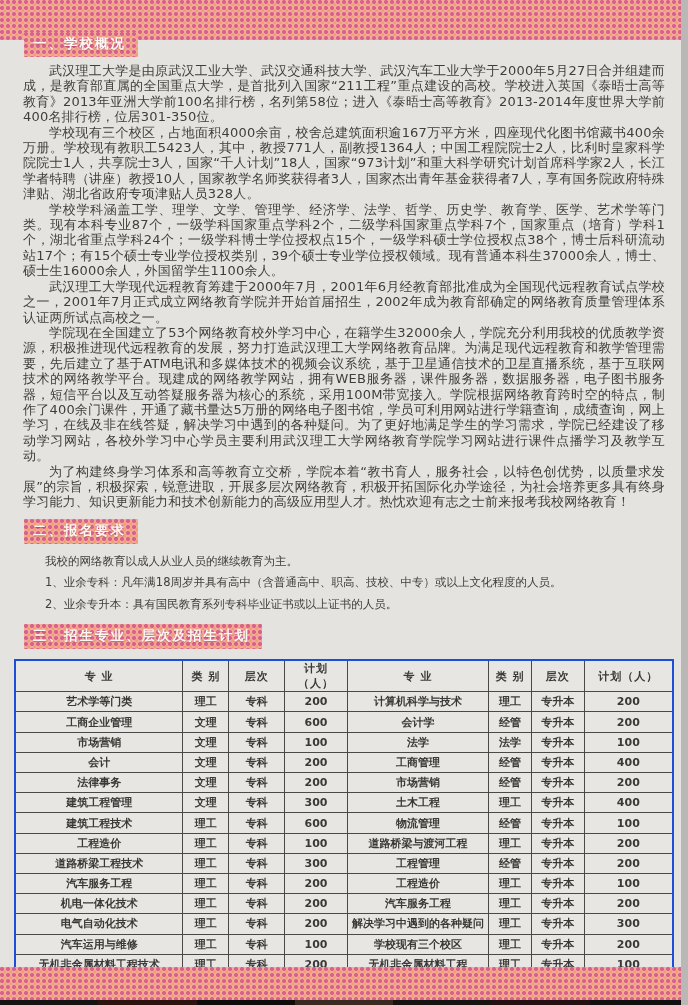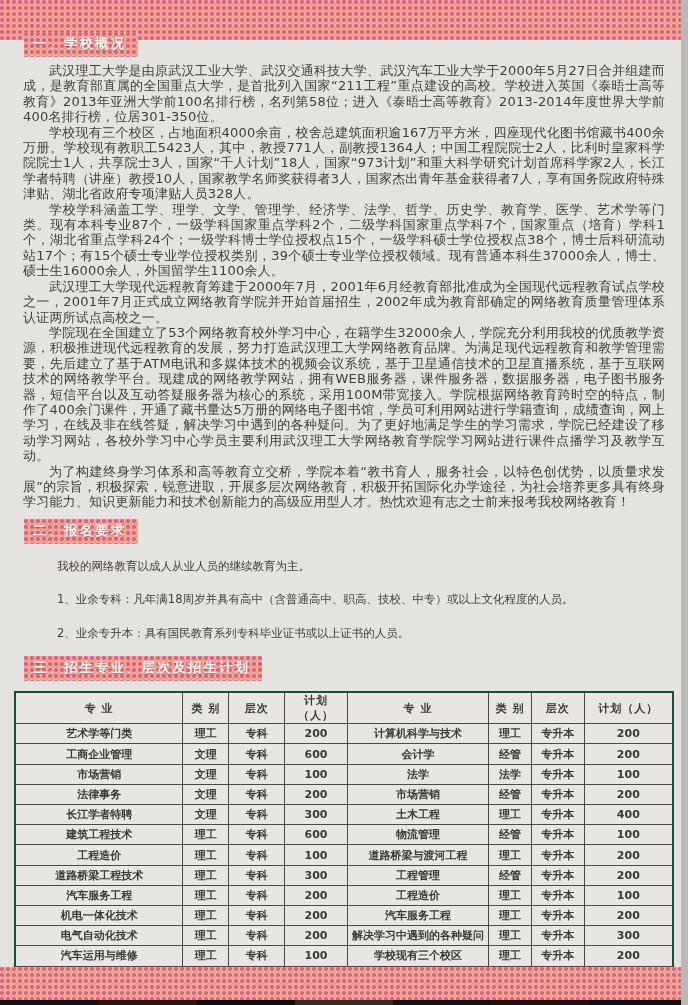--- a/index.html
+++ b/index.html
@@ -26,25 +26,25 @@
     color:#fdf7f3;font-weight:bold;font-size:13.5px;letter-spacing:2px;
     text-shadow:0 1px 1px rgba(150,60,80,.55);
   }
   .body-block{width:642px;margin:6px 0 0 23px;}
   .body-block p{
     margin:0;text-indent:2em;
     font-size:13px;line-height:15.4px;letter-spacing:.2px;
     text-align:justify;color:#3f3e3b;
   }
   .req-block{width:630px;margin:7px 0 0 23px;padding-left:22px;}
-  .req-block p{margin:12px;font-size:11.5px;line-height:21.5px;color:#3f3e3b;}
+  .req-block p{margin:0;font-size:11.5px;line-height:21.5px;color:#3f3e3b;}
   .sec-gap{margin-top:9px;}
   table{
     width:660px;margin:10px 0 0 14px;border-collapse:collapse;
-    border:2px solid #14532d;background:#e7e6e3;
+    border:2px solid #1d4ed8;background:#e7e6e3;
   }
   th,td{
     border:1px solid #4a4947;text-align:center;vertical-align:middle;
     font-size:11px;color:#3a3937;height:19.2px;padding:0 2px;
     font-weight:bold;
   }
   th{font-weight:bold;letter-spacing:1px;}
   th:nth-child(1){width:25.5%;} th:nth-child(2){width:7%;}
   th:nth-child(3){width:8.5%;} th:nth-child(4){width:9.5%;}
   th:nth-child(5){width:21.5%;} th:nth-child(6){width:6.5%;}
@@ -122,31 +122,41 @@
             <td>市场营销</td>
             <td>文理</td>
             <td>专科</td>
             <td>100</td>
             <td>法学</td>
             <td>法学</td>
             <td>专升本</td>
             <td>100</td>
           </tr>
           <tr>
+            <td>会计</td>
+            <td>文理</td>
+            <td>专科</td>
+            <td>200</td>
+            <td>工商管理</td>
+            <td>经管</td>
+            <td>专升本</td>
+            <td>400</td>
+          </tr>
+          <tr>
             <td>法律事务</td>
             <td>文理</td>
             <td>专科</td>
             <td>200</td>
             <td>市场营销</td>
             <td>经管</td>
             <td>专升本</td>
             <td>200</td>
           </tr>
           <tr>
-            <td>长江学者特聘</td>
+            <td>建筑工程管理</td>
             <td>文理</td>
             <td>专科</td>
             <td>300</td>
             <td>土木工程</td>
             <td>理工</td>
             <td>专升本</td>
             <td>400</td>
           </tr>
           <tr>
             <td>建筑工程技术</td>

